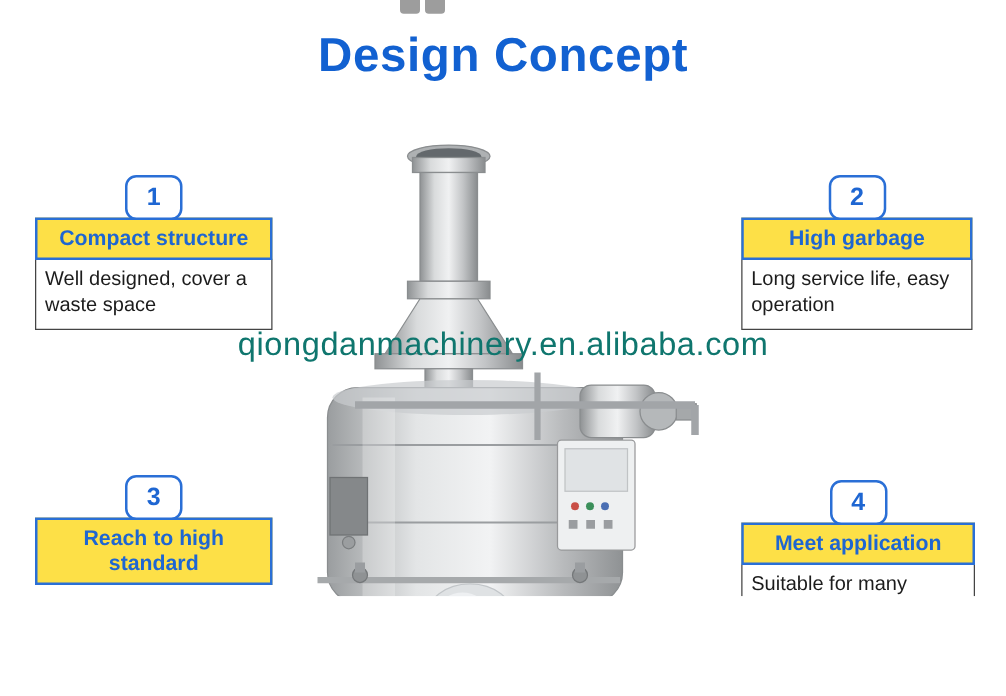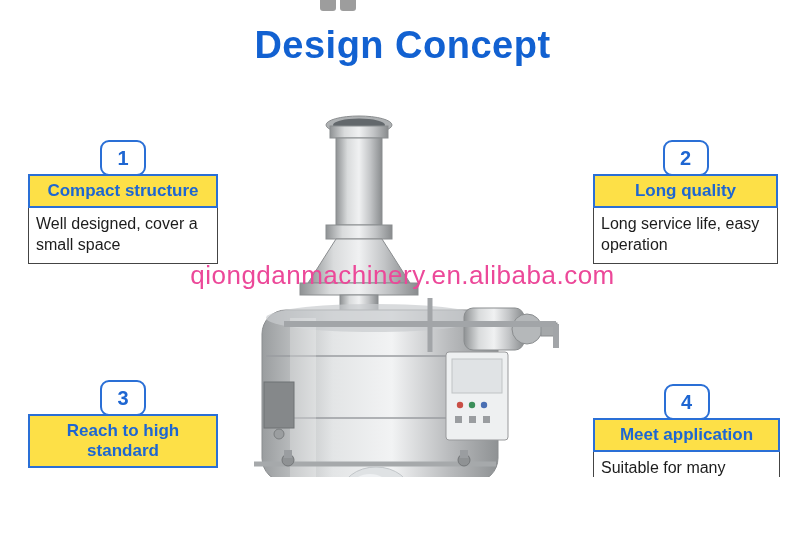--- a/index.html
+++ b/index.html
@@ -17,21 +17,21 @@
   }
   .page-title{
     position:absolute;top:24px;left:0;right:0;
     text-align:center;
     font-size:38px;font-weight:bold;color:#1261d1;
     letter-spacing:.5px;z-index:3;
   }
   .machine{position:absolute;left:224px;top:112px;width:345px;height:435px;z-index:1;}
   .watermark{
     position:absolute;top:260px;left:0;right:0;
-    text-align:center;font-size:26px;color:#ec4899;
+    text-align:center;font-size:26px;color:#0f766e;
     z-index:2;letter-spacing:.5px;
   }
   .callout{position:absolute;z-index:3;}
   .badge{
     width:42px;height:32px;margin:0 auto -2px auto;
     border:2px solid #2a6fd6;border-radius:9px;
     background:#ffffff;position:relative;z-index:2;
     display:flex;align-items:center;justify-content:center;
     font-size:20px;font-weight:bold;color:#1e66d2;
   }
@@ -134,26 +134,26 @@
       <ellipse cx="152" cy="382" rx="35" ry="27" fill="#dfe2e4" stroke="#c2c6c9"></ellipse>
       <ellipse cx="146" cy="374" rx="18" ry="12" fill="#eef0f2"></ellipse>
     </svg>
   </div>
 
   <div class="watermark">qiongdanmachinery.en.alibaba.com</div>
 
   <div class="callout callout-1">
     <div class="badge">1</div>
     <div class="c-title">Compact structure</div>
-    <div class="c-desc">Well designed, cover a small space</div>
+    <div class="c-desc">Well designed, cover a waste space</div>
   </div>
 
   <div class="callout callout-2">
     <div class="badge">2</div>
-    <div class="c-title">Long quality</div>
+    <div class="c-title">High garbage</div>
     <div class="c-desc">Long service life, easy operation</div>
   </div>
 
   <div class="callout callout-3">
     <div class="badge">3</div>
     <div class="c-title">Reach to high standard</div>
   </div>
 
   <div class="callout callout-4">
     <div class="badge">4</div>

